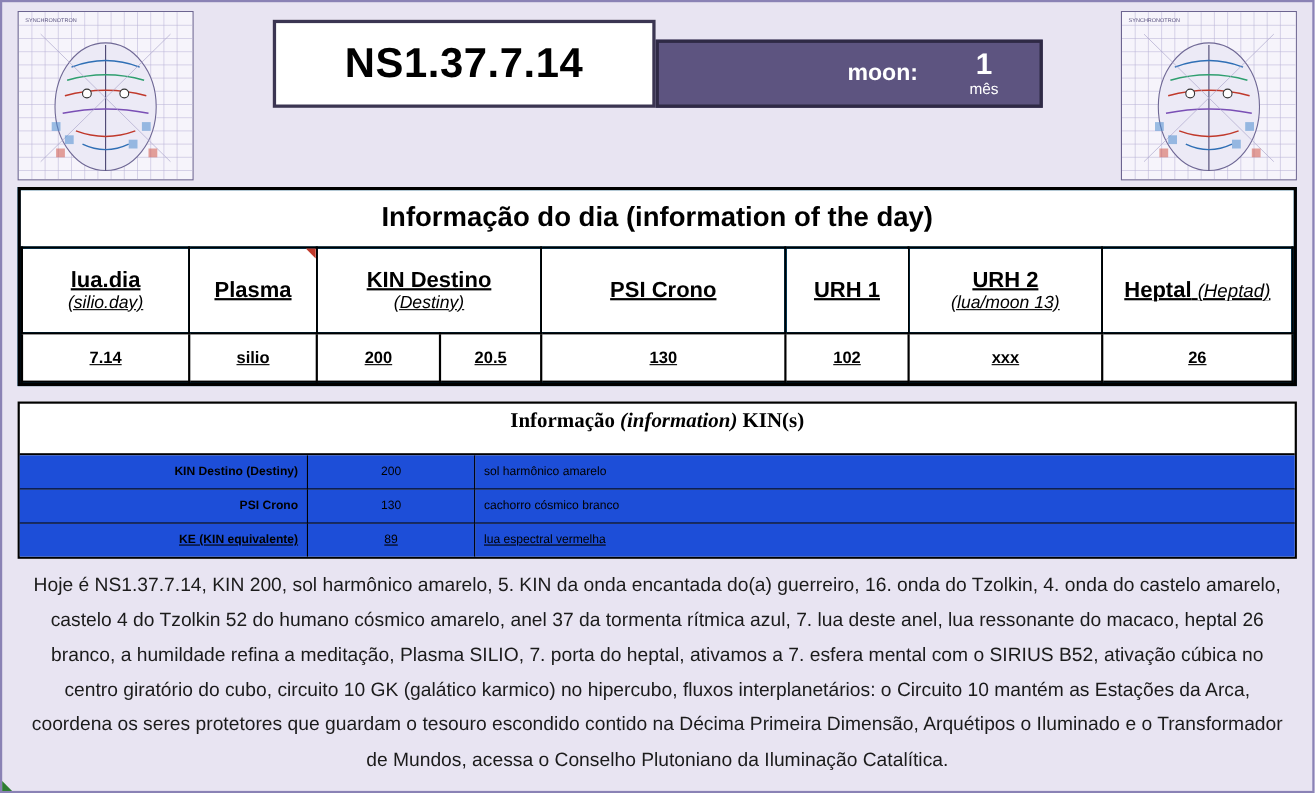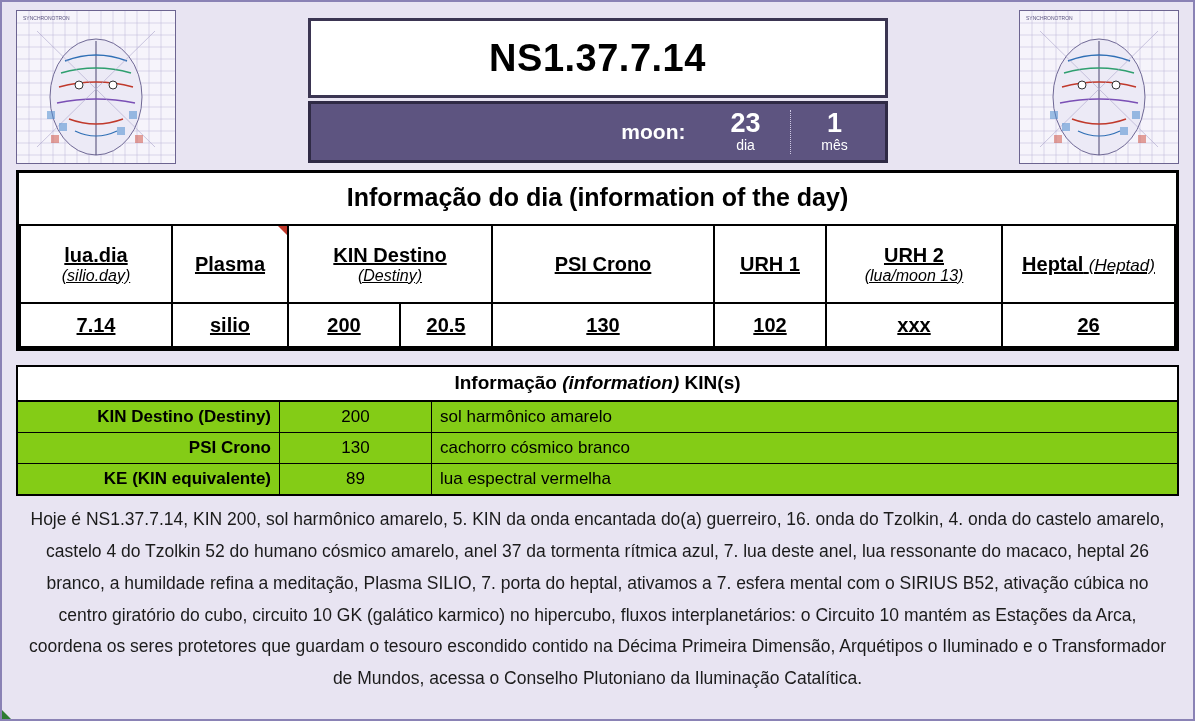--- a/index.html
+++ b/index.html
@@ -42,22 +42,22 @@
     overflow: hidden;
     flex: 0 0 auto;
   }
   .logo svg { display:block; width:100%; height:100%; }
 
   .title-block {
     flex: 0 0 auto;
     width: 700px;
     margin: 8px 0 0 0;
     display: flex;
-    flex-direction: column;
-    align-items: center;
+    flex-direction: row;
+    align-items: flex-end;
   }
   .title-box {
     width: 580px;
     height: 80px;
     background: #ffffff;
     border: 3px solid #3b3552;
     display: flex;
     align-items: center;
     justify-content: center;
     box-sizing: border-box;
@@ -133,21 +133,21 @@
   .day-table th {
     height: 76px;
     font-size: 20px;
     font-weight: bold;
     padding: 0 4px;
     position: relative;
   }
   .day-table th.top-row { border-top: 2px solid #000; }
   .day-table td {
     height: 40px;
-    font-size: 20px;
+    font-size: 15px;
     font-weight: bold;
   }
   .day-table .sub2 {
     display: block;
     font-size: 16px;
     font-weight: normal;
     font-style: italic;
   }
   .day-table .inl-it { font-style: italic; font-weight: normal; font-size: 17px; }
   .corner {
@@ -170,52 +170,53 @@
   .kin-panel {
     margin: 14px 14px 0 14px;
     background: #ffffff;
     border: 2px solid #000;
     box-sizing: border-box;
   }
   .kin-head {
     text-align: center;
     font-size: 19px;
     font-weight: bold;
-    padding: 5px 0 6px 0;
+    padding: 5px 0 18px 0;
     border-bottom: 2px solid #000;
+    font-family: Liberation Serif, serif;
   }
   .kin-head .it { font-style: italic; }
   .kin-table {
     width: 100%;
     border-collapse: collapse;
     table-layout: fixed;
   }
   .kin-table td {
     border: 1px solid #000;
     height: 30px;
-    font-size: 17px;
+    font-size: 11px;
     padding: 0 8px;
-    background: #84cc16;
+    background: #1d4ed8;
   }
   .kin-table td.lab {
     width: 245px;
     text-align: right;
     font-weight: bold;
   }
   .kin-table td.val {
     width: 135px;
     text-align: center;
   }
   .kin-table td.desc {
     text-align: left;
   }
   .kin-table tr:first-child td { border-top: none; }
   .kin-table td:first-child { border-left: none; }
   .kin-table td:last-child { border-right: none; }
-  .kin-table tr:last-child td { border-bottom: none; }
+  .kin-table tr:last-child td { border-bottom: none; text-decoration: underline; }
 
   
   .para {
     margin: 8px 22px 0 22px;
     text-align: center;
     font-size: 17.5px;
     line-height: 1.82;
     color: #1b1b1b;
   }
 </style>
@@ -258,24 +259,20 @@
       </svg>
     </div>
 
     <div class="title-block">
       <div class="title-box">
         <span class="t">NS1.37.7.14</span>
       </div>
       <div class="date-box">
         <span class="date-label">moon:</span>
         <div class="date-cell">
-          <span class="num">23</span>
-          <span class="sub">dia</span>
-        </div>
-        <div class="date-cell">
           <span class="num">1</span>
           <span class="sub">mês</span>
         </div>
       </div>
     </div>
 
     <div class="logo">
       <svg viewBox="0 0 158 152" preserveAspectRatio="none">
         <rect x="0" y="0" width="158" height="152" fill="#f6f4fb"></rect>
         <g stroke="#b9b4d6" stroke-width="0.5">

